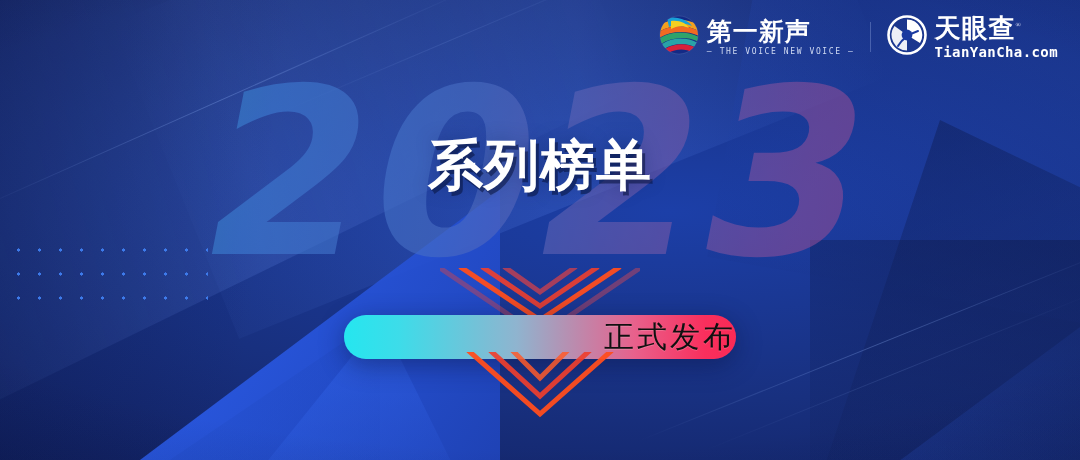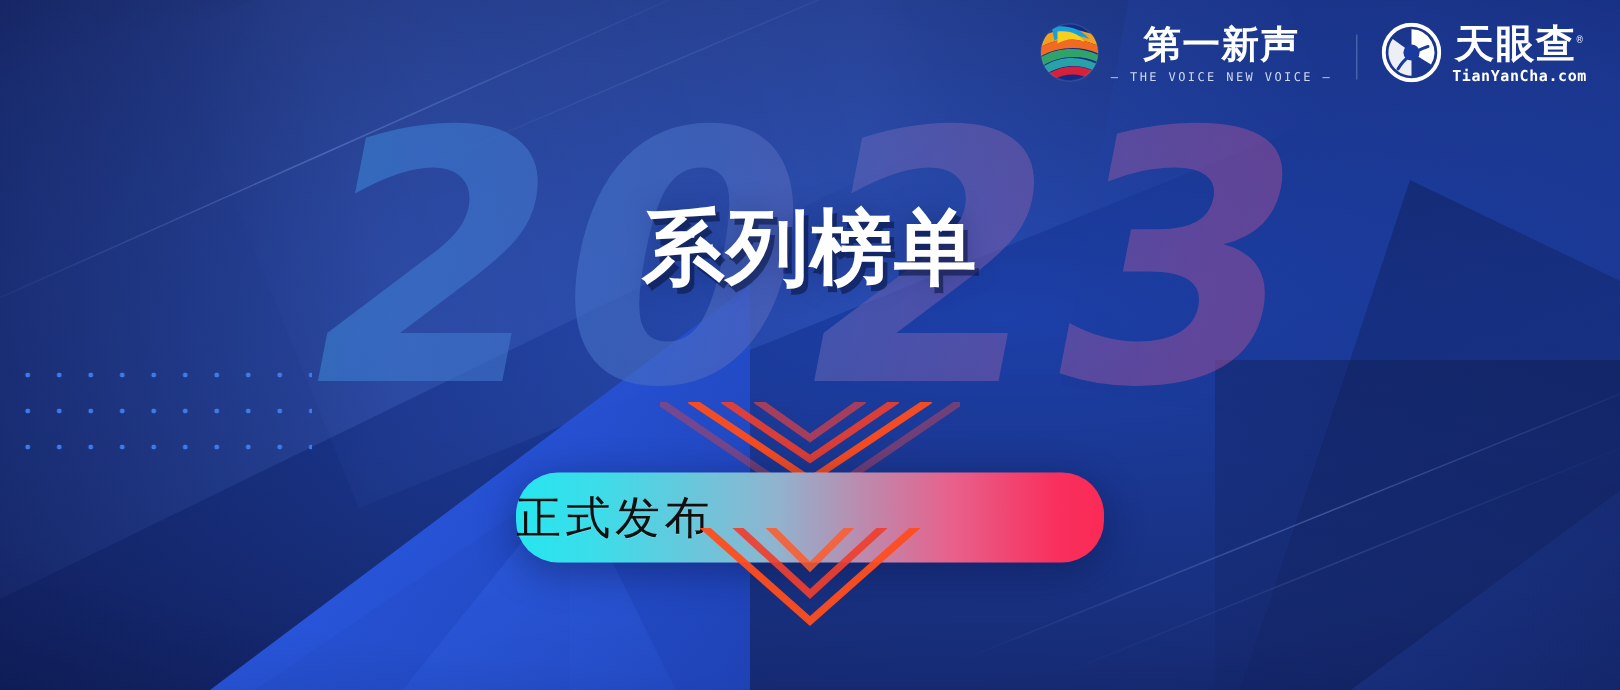--- a/index.html
+++ b/index.html
@@ -129,34 +129,33 @@
   
   .logos{
     position:absolute;top:14px;right:22px;
     display:flex;align-items:center;gap:16px;
   }
   .logo{display:flex;align-items:center;gap:7px;}
   .logo-mark{flex:0 0 auto;}
   .logo-text{display:flex;flex-direction:column;justify-content:center;line-height:1;}
   .logo-cn{
     color:#ffffff;font-weight:700;font-size:25px;letter-spacing:1px;
-    font-family:Liberation Mono, monospace;
+    font-family:Liberation Serif, serif;
     white-space:nowrap;
-    text-align:center;
   }
   .logo-en{
     color:#cfd9f2;font-size:8px;letter-spacing:1.6px;margin-top:4px;
     white-space:nowrap;font-family:"DejaVu Sans Mono","Liberation Mono",monospace;
   }
   .logo-sep{
     width:1px;height:30px;background:rgba(190,210,255,.28);
   }
   .tyc .logo-cn{font-size:26px;}
   .tyc .logo-en{
-    color:#ffffff;font-weight:700;font-size:10px;letter-spacing:.4px;margin-top:3px;
+    color:#ffffff;font-weight:700;font-size:14px;letter-spacing:.4px;margin-top:3px;
   }
   .tm{
     font-size:7px;vertical-align:super;color:#e6ecff;font-weight:400;
   }
 
   
   .title-block{
     position:absolute;left:0;right:0;top:132px;
     text-align:center;
     pointer-events:none;
@@ -182,24 +181,24 @@
     pointer-events:none;
   }
   .chev-top{top:268px;}
   .chev-bot{top:352px;}
 
   
   .cta-wrap{
     position:absolute;left:50%;top:315px;transform:translateX(-50%);
   }
   .cta{
-    width:392px;height:60px;
+    width:392px;height:44px;
     border-radius:28px;
     background:linear-gradient(90deg,#25e6ef 0%,#3ddce9 14%,#8fb4cf 44%,#e8618c 74%,#f92f5d 92%,#fb2a55 100%);
-    display:flex;align-items:center;justify-content:flex-start;
+    display:flex;align-items:center;justify-content:flex-end;
     box-shadow:0 6px 26px rgba(8,18,64,.45);
     cursor:pointer;
     border:none;
     padding:0;
   }
   .cta-label{
     color:#101010;
     font-family:"DejaVu Sans","Liberation Sans",sans-serif;
     font-weight:400;
     font-size:30px;

